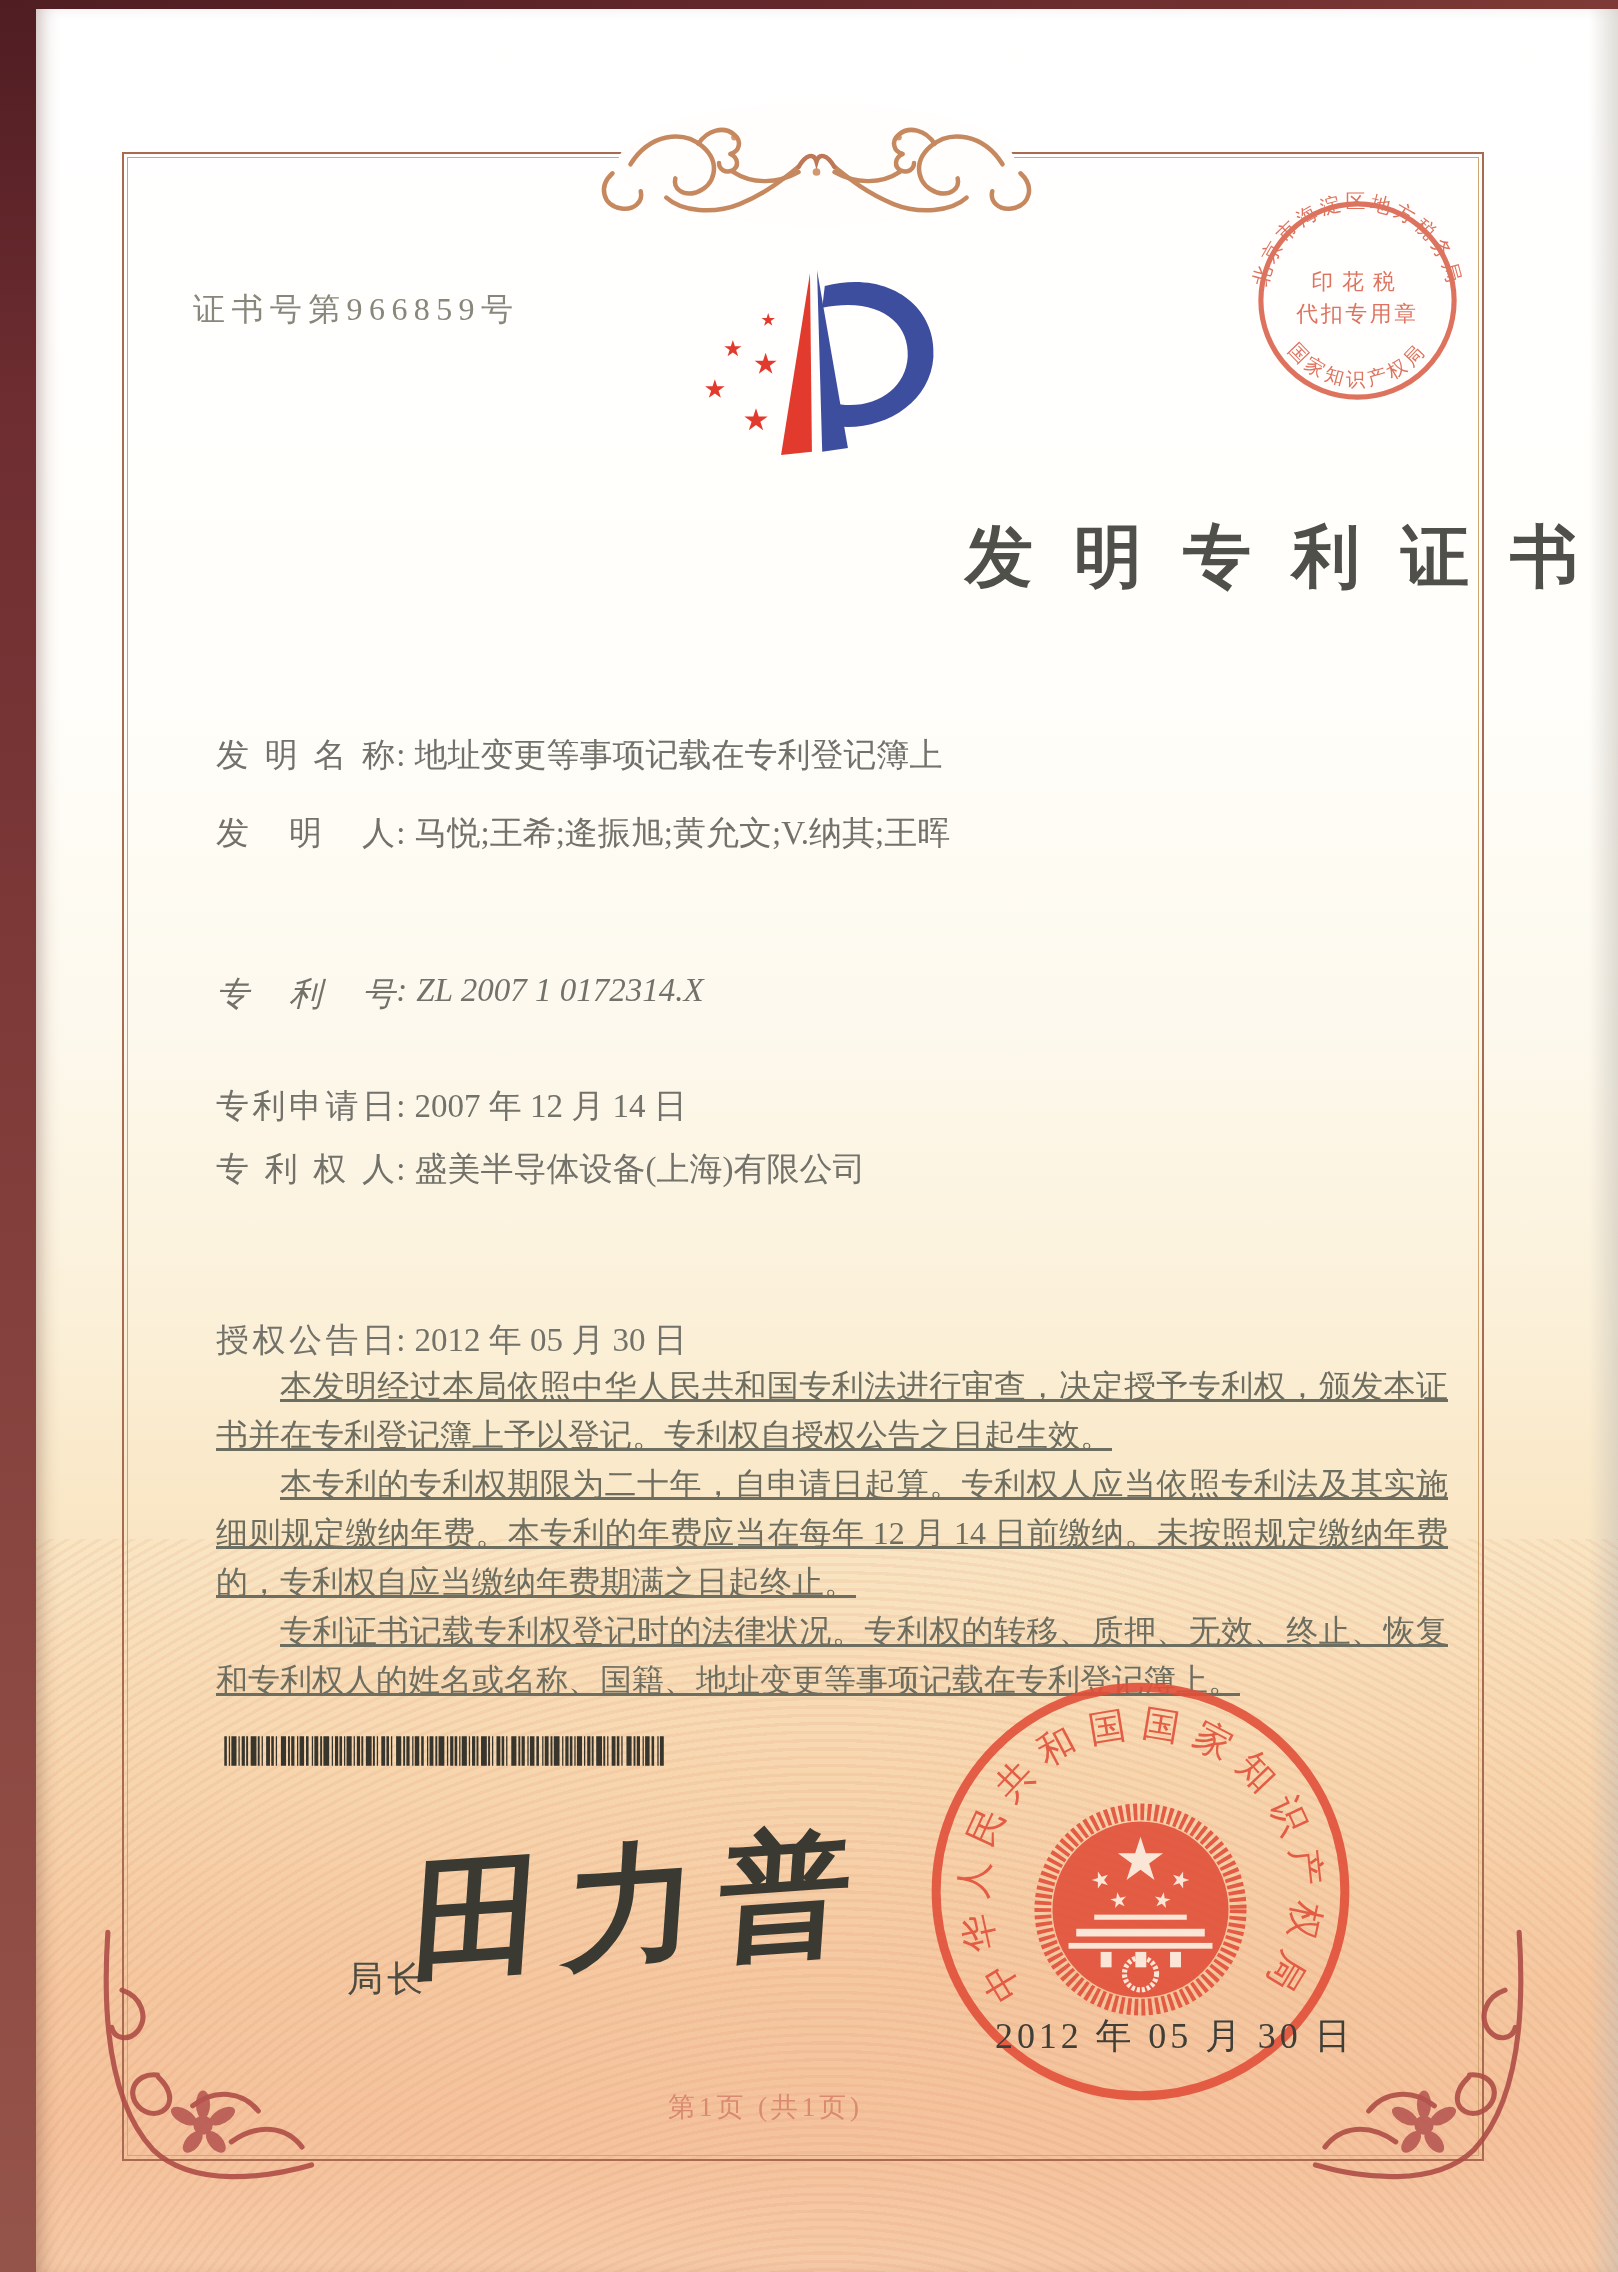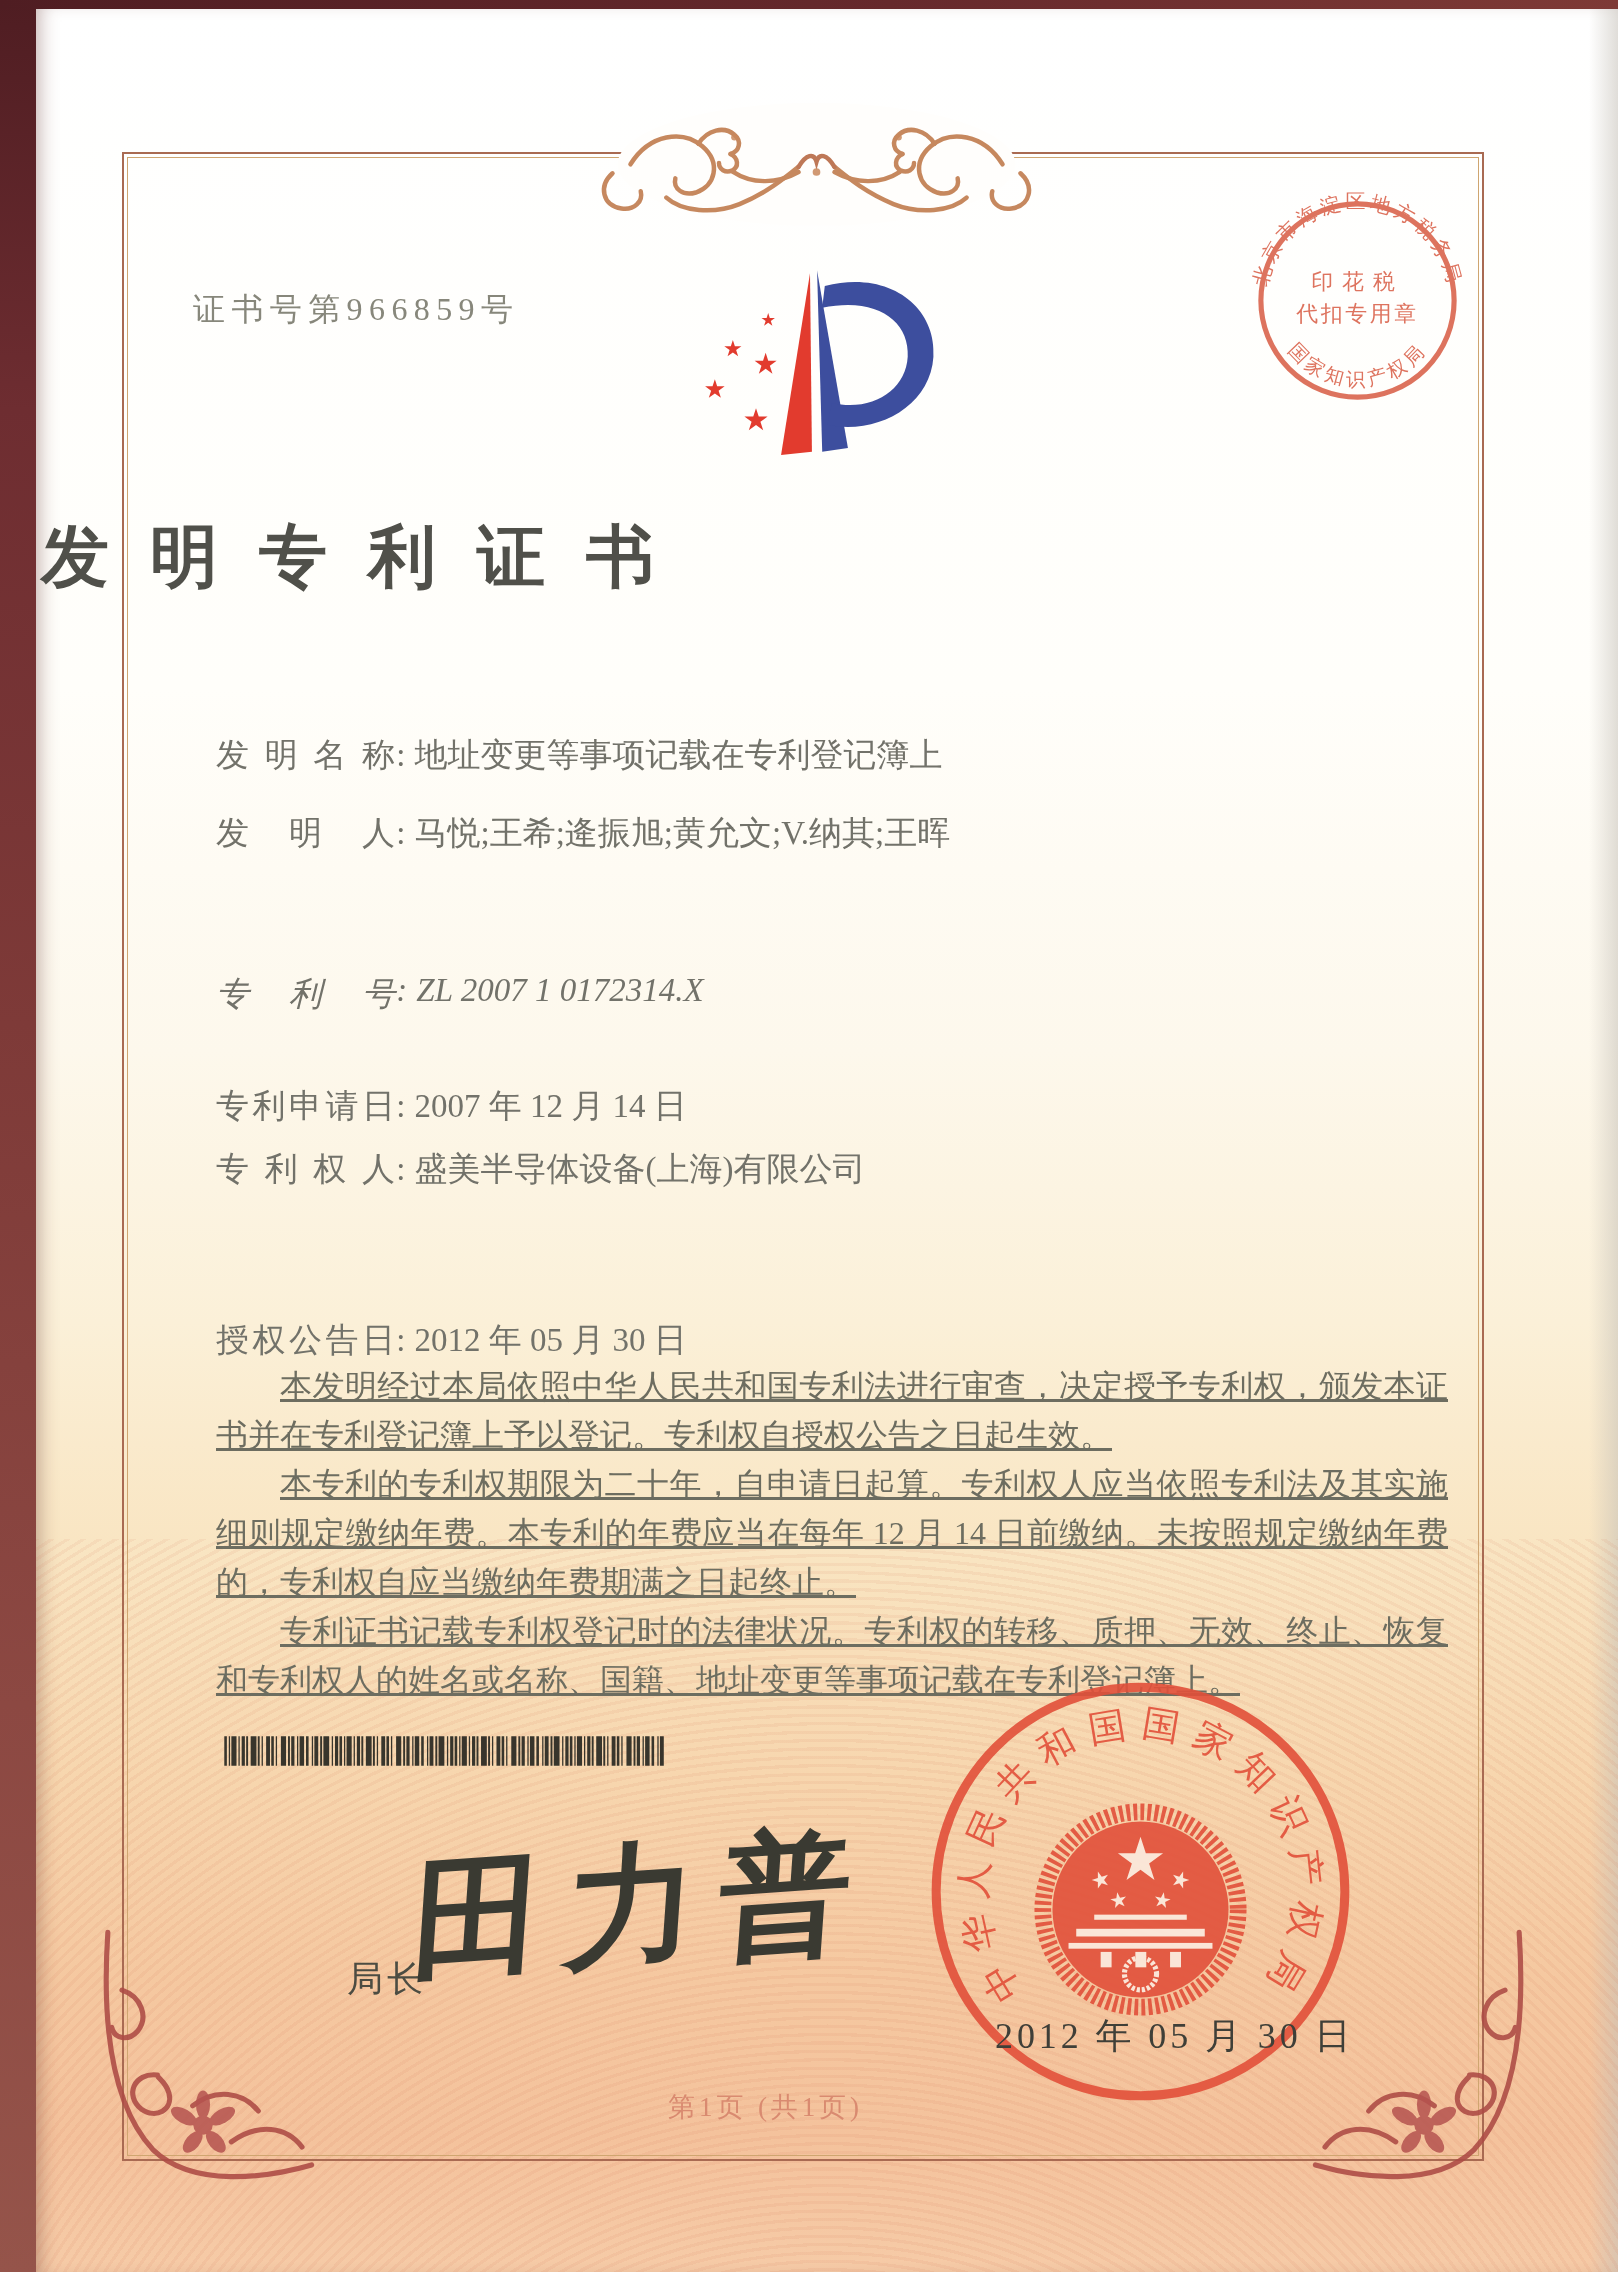--- a/index.html
+++ b/index.html
@@ -26,21 +26,21 @@
 
   
   .frame{position:absolute;left:122px;top:152px;width:1362px;height:2009px;
     border:2.6px solid #a96a52;}
   .frame::before{content:"";position:absolute;left:3.2px;top:3.2px;right:3.2px;bottom:3.2px;
     border:1.3px solid #cfa570;}
 
   .certno{position:absolute;left:193px;top:288px;font-size:32px;letter-spacing:6.4px;
     color:#87877b;text-align:right;}
 
-  .title{position:absolute;left:0;width:1619px;top:512px;text-align:left;
+  .title{position:absolute;left:0;width:1619px;top:512px;text-align:right;
     font-size:68px;font-weight:600;color:#50504a;letter-spacing:41px;text-indent:41px;}
 
   .fields{position:absolute;left:216px;top:0;width:1260px;color:#72726a;}
   .frow{position:absolute;left:0;font-size:33px;white-space:nowrap;}
   .flabel{display:inline-block;width:179px;text-align:justify;text-align-last:justify;vertical-align:top;}
   .fcolon{display:inline-block;margin:0 9px 0 1.3px;}
   .fvalue{display:inline-block;}
 
   .paras{position:absolute;left:216px;top:1362px;width:1232px;font-size:32px;
     line-height:49px;color:#6d6d60;text-align:justify;text-decoration:underline;}

